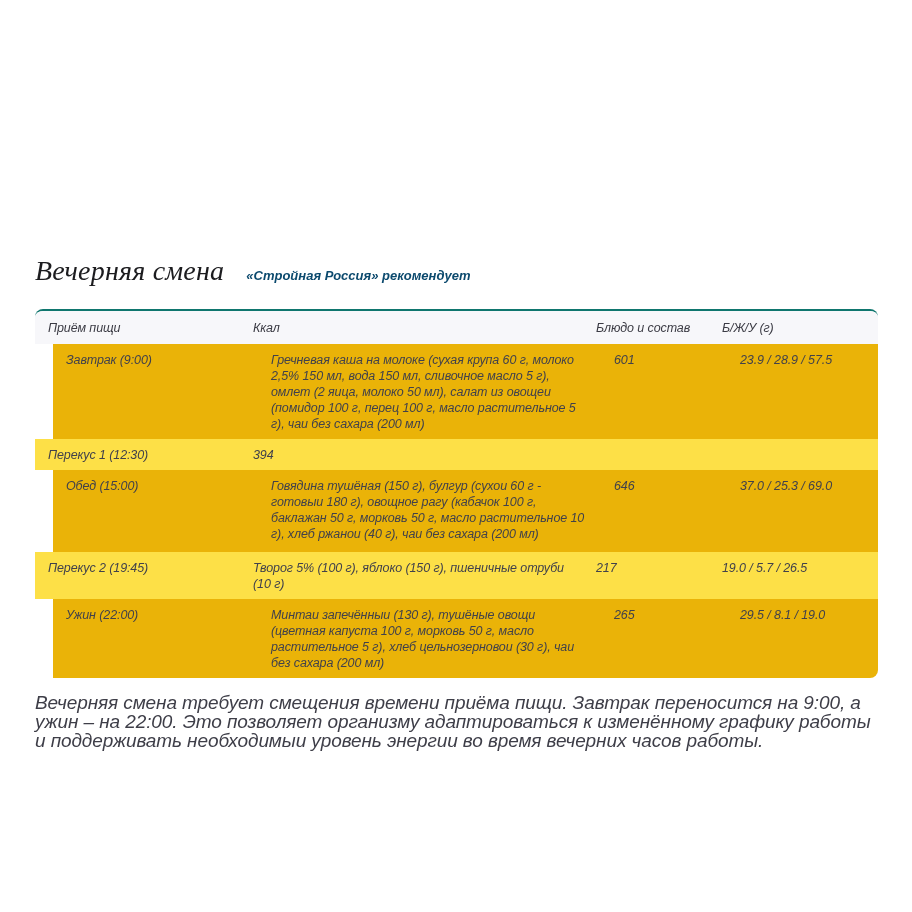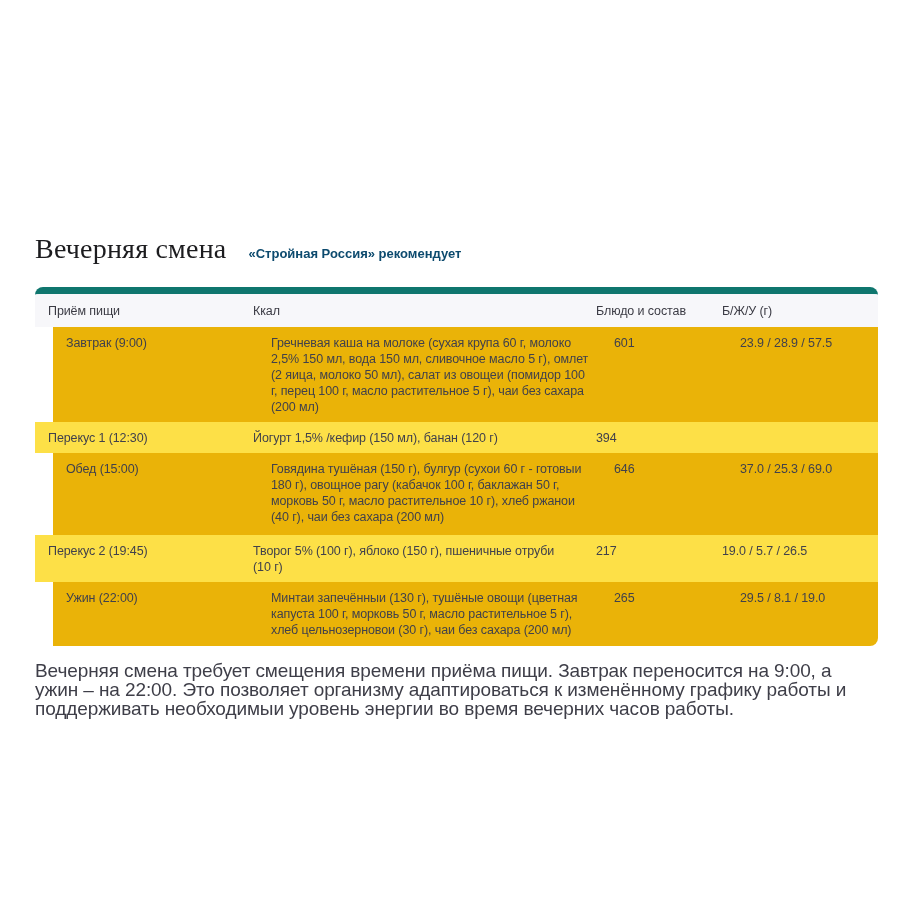--- a/index.html
+++ b/index.html
@@ -11,22 +11,23 @@
     width: 912px;
     height: 912px;
     position: relative;
     font-family: "Liberation Sans", "DejaVu Sans", sans-serif;
     color: #3f3f49;
     overflow: hidden;
   }
   .content {
     position: absolute;
     left: 35px;
-    top: 234px;
+    top: 256px;
     width: 843px;
+    font-style: italic;
   }
   .title-row {
     display: flex;
     align-items: baseline;
   }
   h1.page-title {
     margin: 0;
     font-family: "Liberation Serif", "DejaVu Serif", serif;
     font-weight: 400;
     font-size: 28px;
@@ -38,21 +39,21 @@
     margin-left: 22px;
     font-size: 13px;
     font-weight: 600;
     color: #0c4a6e;
   }
   .meal-table {
     margin-top: 23px;
     width: 843px;
     border-radius: 8px;
     overflow: hidden;
-    border-top: 7px solid #0f766e;
+    border-top: 2px solid #0f766e;
   }
   .row {
     display: grid;
     grid-template-columns: 205px 343px 126px 169px;
   }
   .cell {
     padding: 8px 6px 7px 13px;
     font-size: 12.5px;
     line-height: 16px;
     letter-spacing: -0.1px;
@@ -102,21 +103,20 @@
 
     <div class="row stripe-a r0">
       <div class="cell">Завтрак (9:00)</div>
       <div class="cell c-dish">Гречневая каша на молоке (сухая крупа 60 г, молоко 2,5% 150 мл, вода 150 мл, сливочное масло 5 г), омлет (2 яица, молоко 50 мл), салат из овощеи (помидор 100 г, перец 100 г, масло растительное 5 г), чаи без сахара (200 мл)</div>
       <div class="cell">601</div>
       <div class="cell">23.9 / 28.9 / 57.5</div>
     </div>
 
     <div class="row stripe-b r1">
       <div class="cell">Перекус 1 (12:30)</div>
-      <div class="cell c-dish">Йогурт 1,5% /кефир (150 мл), банан (120 г)</div>
       <div class="cell">394</div>
     </div>
 
     <div class="row stripe-a r2">
       <div class="cell">Обед (15:00)</div>
       <div class="cell c-dish">Говядина тушёная (150 г), булгур (сухои 60 г - готовыи 180 г), овощное рагу (кабачок 100 г, баклажан 50 г, морковь 50 г, масло растительное 10 г), хлеб ржанои (40 г), чаи без сахара (200 мл)</div>
       <div class="cell">646</div>
       <div class="cell">37.0 / 25.3 / 69.0</div>
     </div>
 

